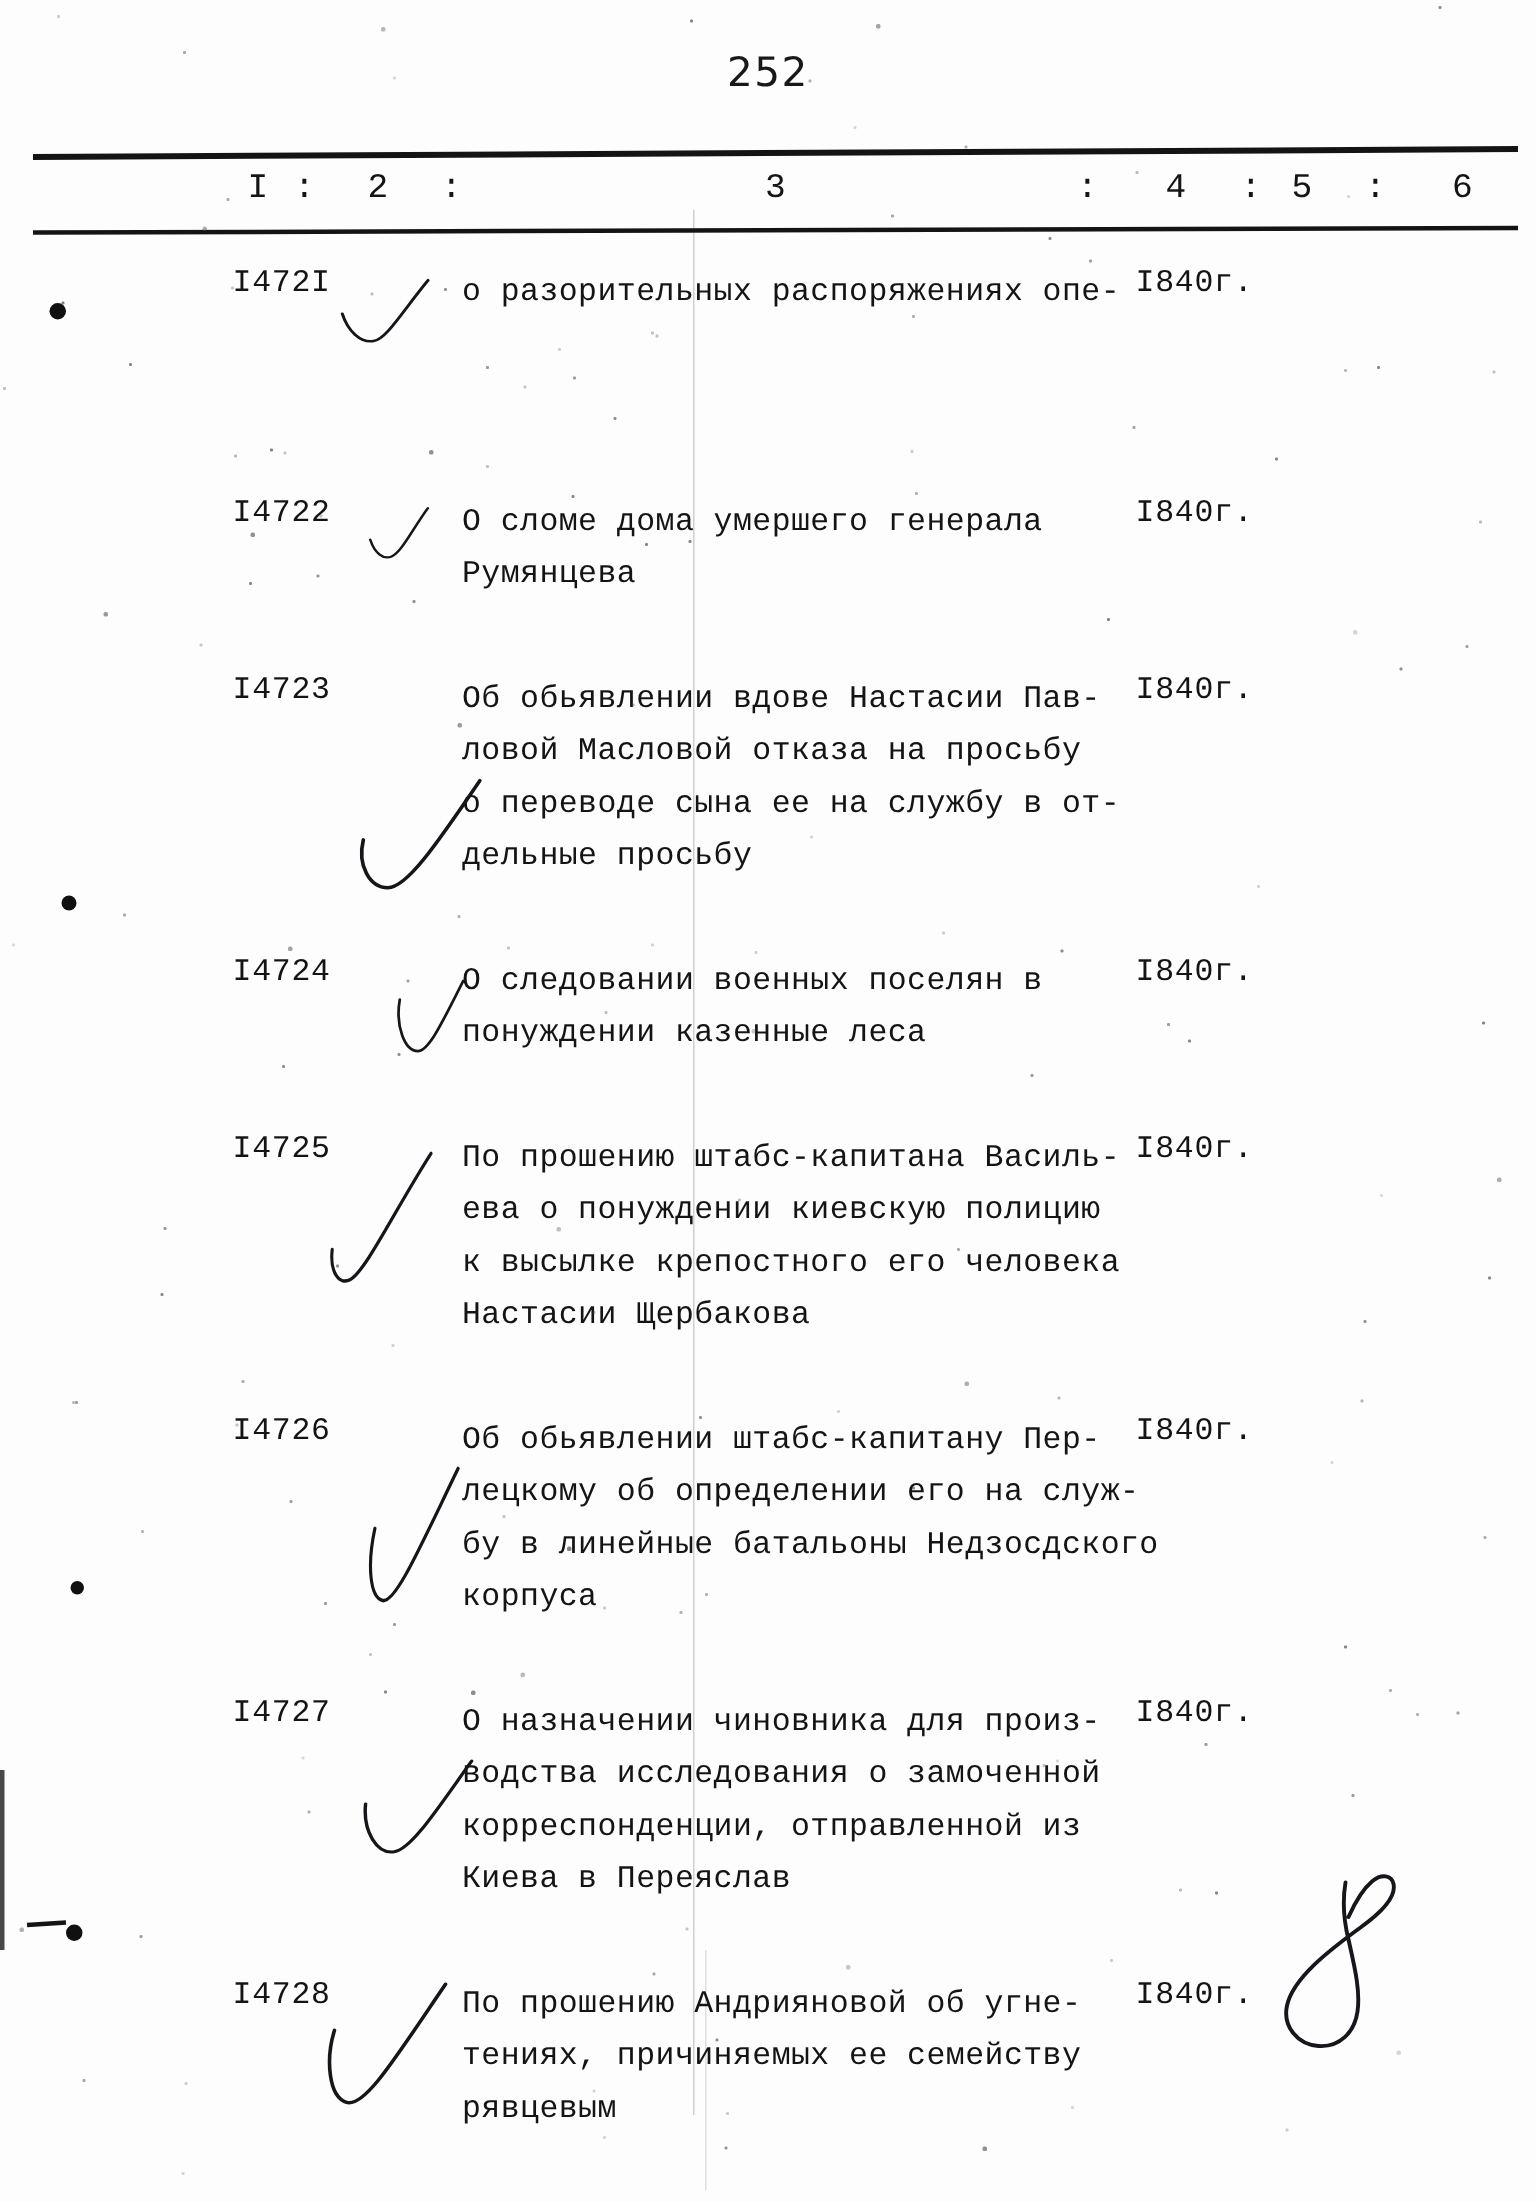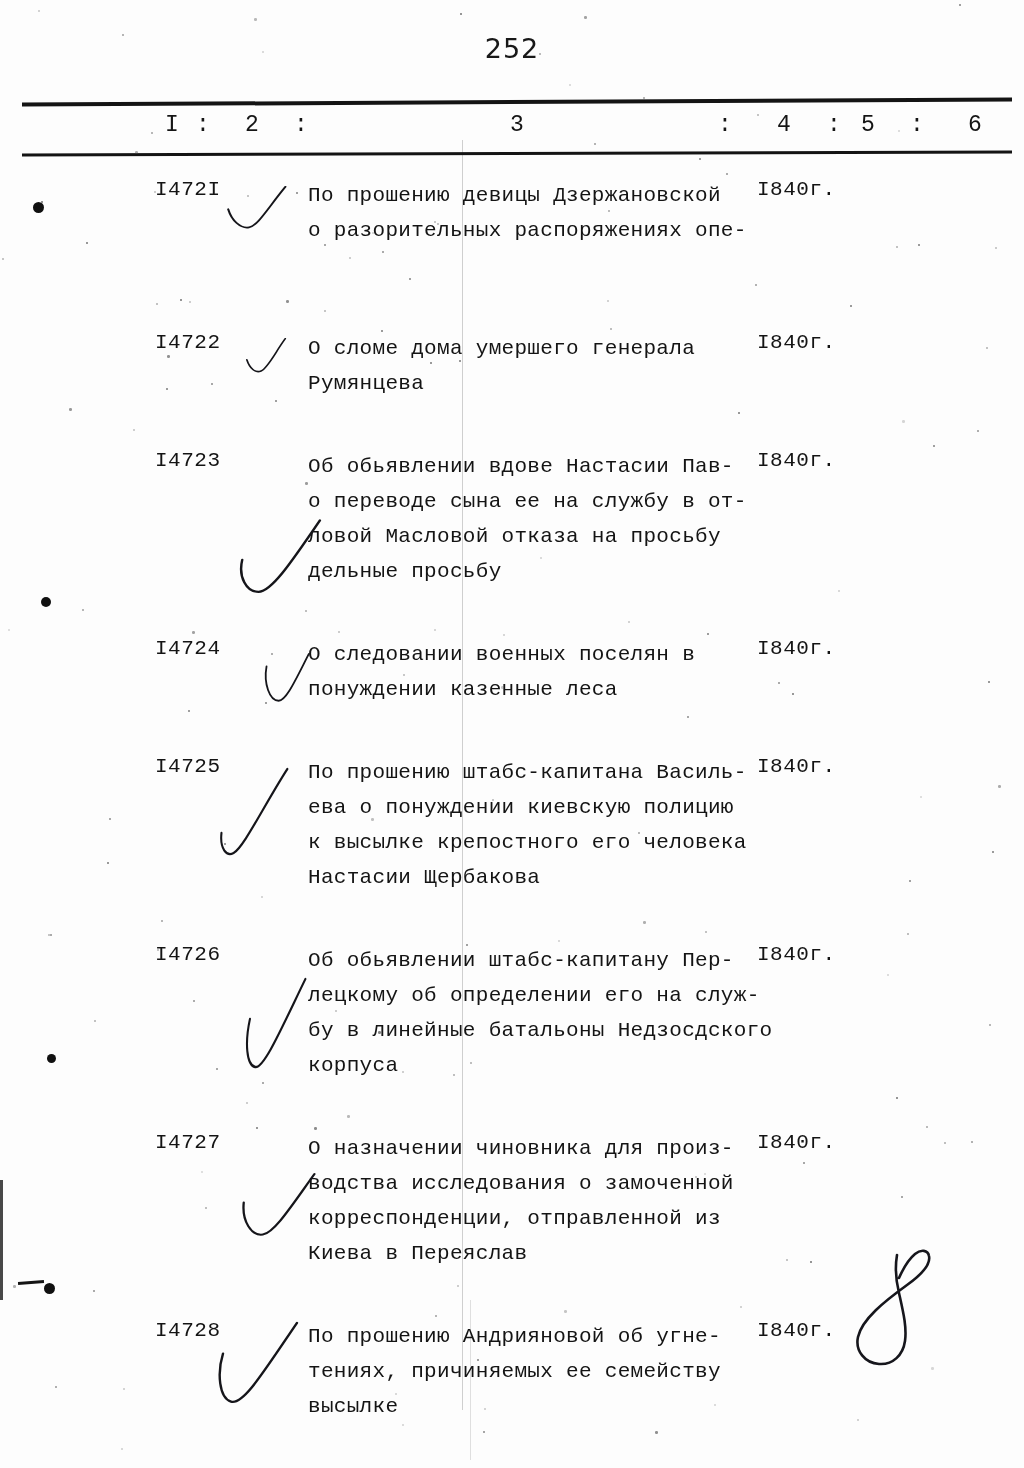--- a/index.html
+++ b/index.html
@@ -203,21 +203,20 @@
       <span class="cell" style="left: 827px;">:</span>
       <span class="cell" style="left: 861px;">5</span>
       <span class="cell" style="left: 910px;">:</span>
       <span class="cell" style="left: 968px;">6</span>
     </div>
 
   <div class="entries" id="entries">
       <div class="entry" style="height: 127px;">
         <div class="entry-id">I472I</div>
         <div class="entry-body">
-          <div class="entry-line">По прошению девицы Дзержановской</div>
           <div class="entry-line">о разорительных распоряжениях опе-</div>
         </div>
         <div class="entry-date">I840г.</div>
         <div class="checkmark" style="left: 223px; top: 6px;">
           <svg width="78" height="70" viewBox="0 0 90 100" preserveAspectRatio="none">
             <path d="M 6 36 C 10 52, 20 64, 30 62 C 40 60, 52 34, 72 4"></path>
           </svg>
         </div>
       </div>
       <div class="entry" style="height: 92px;">
@@ -230,22 +229,22 @@
         <div class="checkmark" style="left: 244px; top: 4px;">
           <svg width="64" height="62" viewBox="0 0 90 100" preserveAspectRatio="none">
             <path d="M 4 40 C 8 54, 16 62, 24 58 C 33 54, 44 28, 58 6"></path>
           </svg>
         </div>
       </div>
       <div class="entry" style="height: 162px;">
         <div class="entry-id">I4723</div>
         <div class="entry-body">
           <div class="entry-line">Об обьявлении вдове Настасии Пав-</div>
+          <div class="entry-line">ловой Масловой отказа на просьбу</div>
           <div class="entry-line">о переводе сына ее на службу в от-</div>
-          <div class="entry-line">ловой Масловой отказа на просьбу</div>
           <div class="entry-line">дельные просьбу</div>
         </div>
         <div class="entry-date">I840г.</div>
         <div class="checkmark" style="left: 232px; top: 62px;">
           <svg width="92" height="94" viewBox="0 0 90 100" preserveAspectRatio="none">
             <path d="M 10 52 C 6 70, 14 86, 26 86 C 38 86, 56 58, 86 10"></path>
           </svg>
         </div>
       </div>
       <div class="entry" style="height: 92px;">
@@ -304,21 +303,21 @@
           <svg width="86" height="84" viewBox="0 0 90 100" preserveAspectRatio="none">
             <path d="M 6 40 C 4 62, 14 80, 26 78 C 38 76, 56 44, 80 6"></path>
           </svg>
         </div>
       </div>
       <div class="entry" style="height: 162px;">
         <div class="entry-id">I4728</div>
         <div class="entry-body">
           <div class="entry-line">По прошению Андрияновой об угне-</div>
           <div class="entry-line">тениях, причиняемых ее семейству</div>
-          <div class="entry-line">высылке</div>
+          <div class="entry-line">рявцевым</div>
         </div>
         <div class="entry-date">I840г.</div>
         <div class="checkmark" style="left: 213px; top: 0px;">
           <svg width="90" height="96" viewBox="0 0 90 100" preserveAspectRatio="none">
             <path d="M 10 36 C 4 56, 6 82, 18 86 C 30 90, 50 56, 84 4"></path>
           </svg>
         </div>
       </div>
     </div>
 

